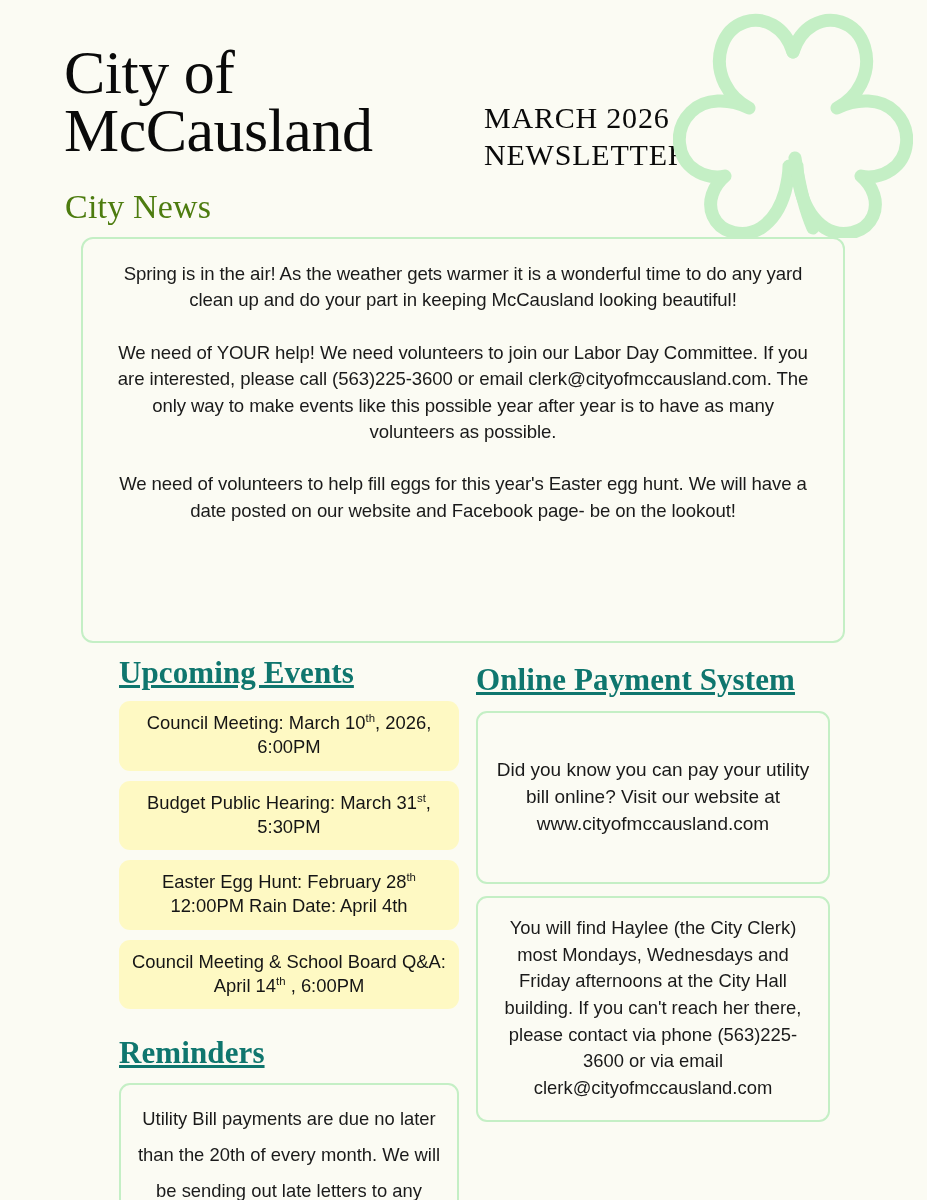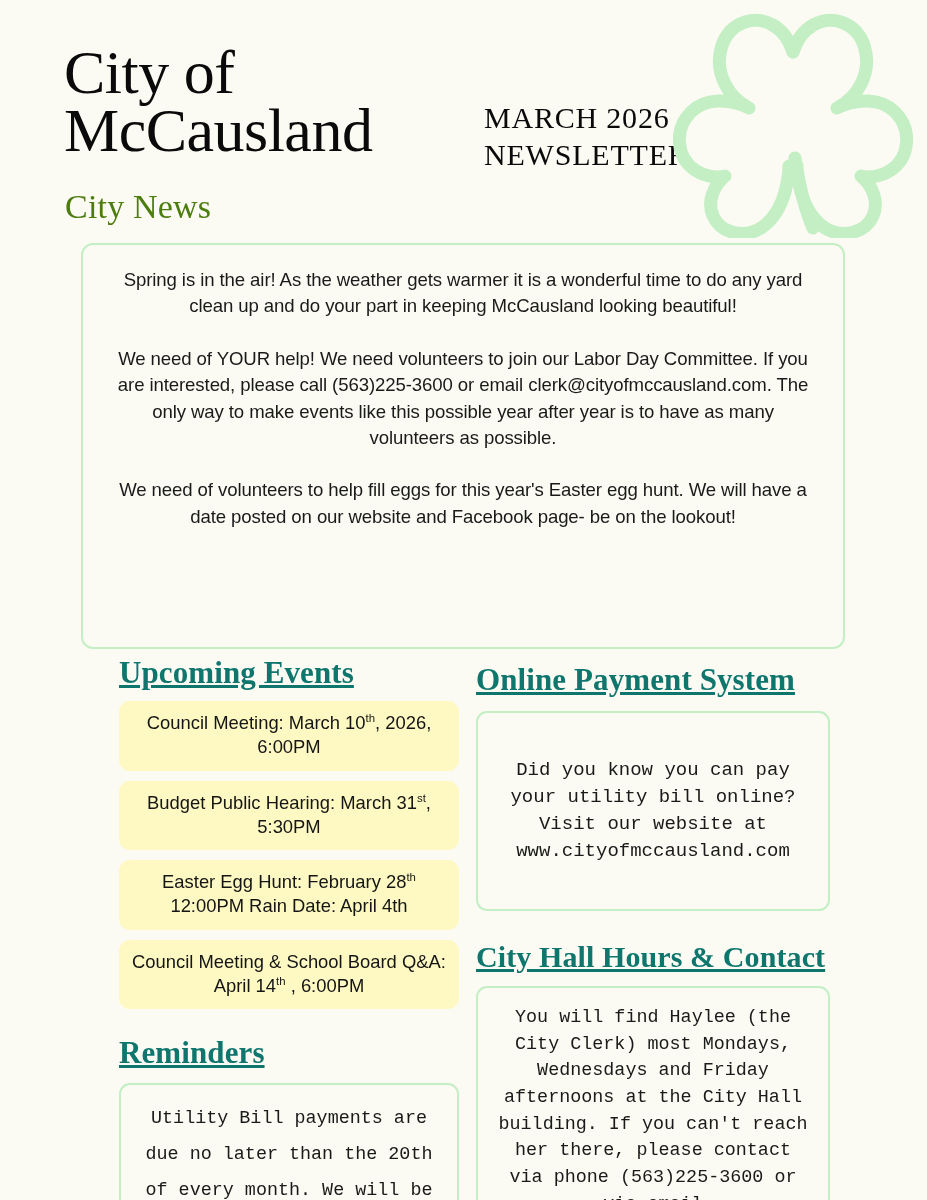--- a/index.html
+++ b/index.html
@@ -74,21 +74,21 @@
     right: 14px;
     top: 6px;
     width: 240px;
     height: 232px;
   }
 
   
   .news-box {
     position: absolute;
     left: 81px;
-    top: 243px;
+    top: 237px;
     width: 764px;
     height: 406px;
     border: 2px solid #c4efc5;
     border-radius: 12px;
     box-sizing: border-box;
     padding: 22px 28px 0 28px;
   }
   .news-p {
     font-size: 18.6px;
     line-height: 1.42;
@@ -140,21 +140,20 @@
     vertical-align: super;
     line-height: 0;
   }
 
   .outline-card {
     border: 2px solid #c4efc5;
     border-radius: 11px;
     box-sizing: border-box;
     text-align: center;
     color: #1a1a1a;
-    font-family: Liberation Mono, monospace;
   }
 
   .reminders-card {
     margin-top: 12px;
     padding: 16px 16px 16px 16px;
     font-size: 18.4px;
     line-height: 1.95;
   }
 
   .payment-card {
@@ -254,18 +253,17 @@
 
     <div class="outline-card reminders-card">Utility Bill payments are due no later than the 20th of every month. We will be sending out late letters to any accounts that are 90 days or more late on their Utility Payments.</div>
   </div>
 
   <div class="col-right">
 
     <h2 class="section-heading">Online Payment System</h2>
 
     <div class="outline-card payment-card">Did you know you can pay your utility bill online? Visit our website at www.cityofmccausland.com</div>
 
-    <h2 class="section-heading tight heading-spacer-lg">City Hall Hours &amp; Contact</h2>
 
     <div class="outline-card contact-card">You will find Haylee (the City Clerk) most Mondays, Wednesdays and Friday afternoons at the City Hall building. If you can't reach her there, please contact via phone (563)225-3600 or via email clerk@cityofmccausland.com</div>
   </div>
 
 </div>
 
 </body></html>

